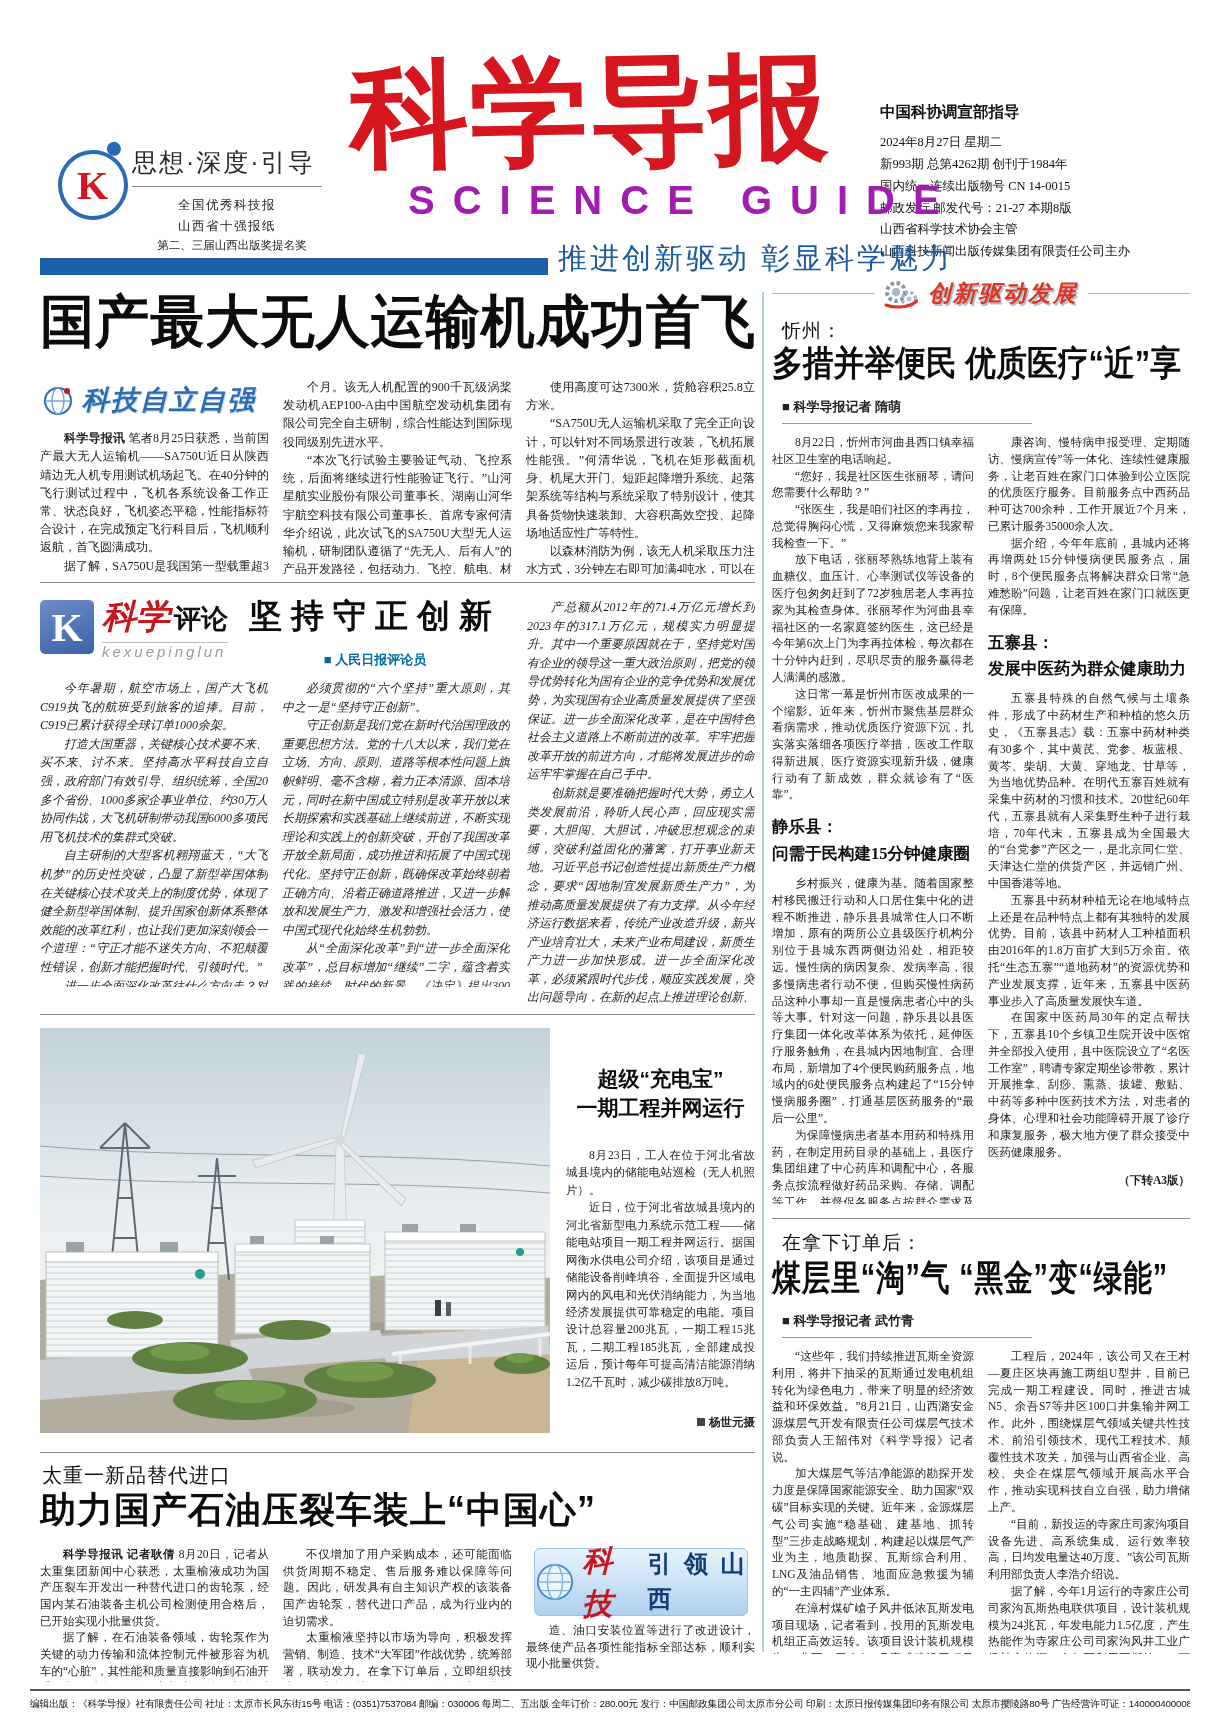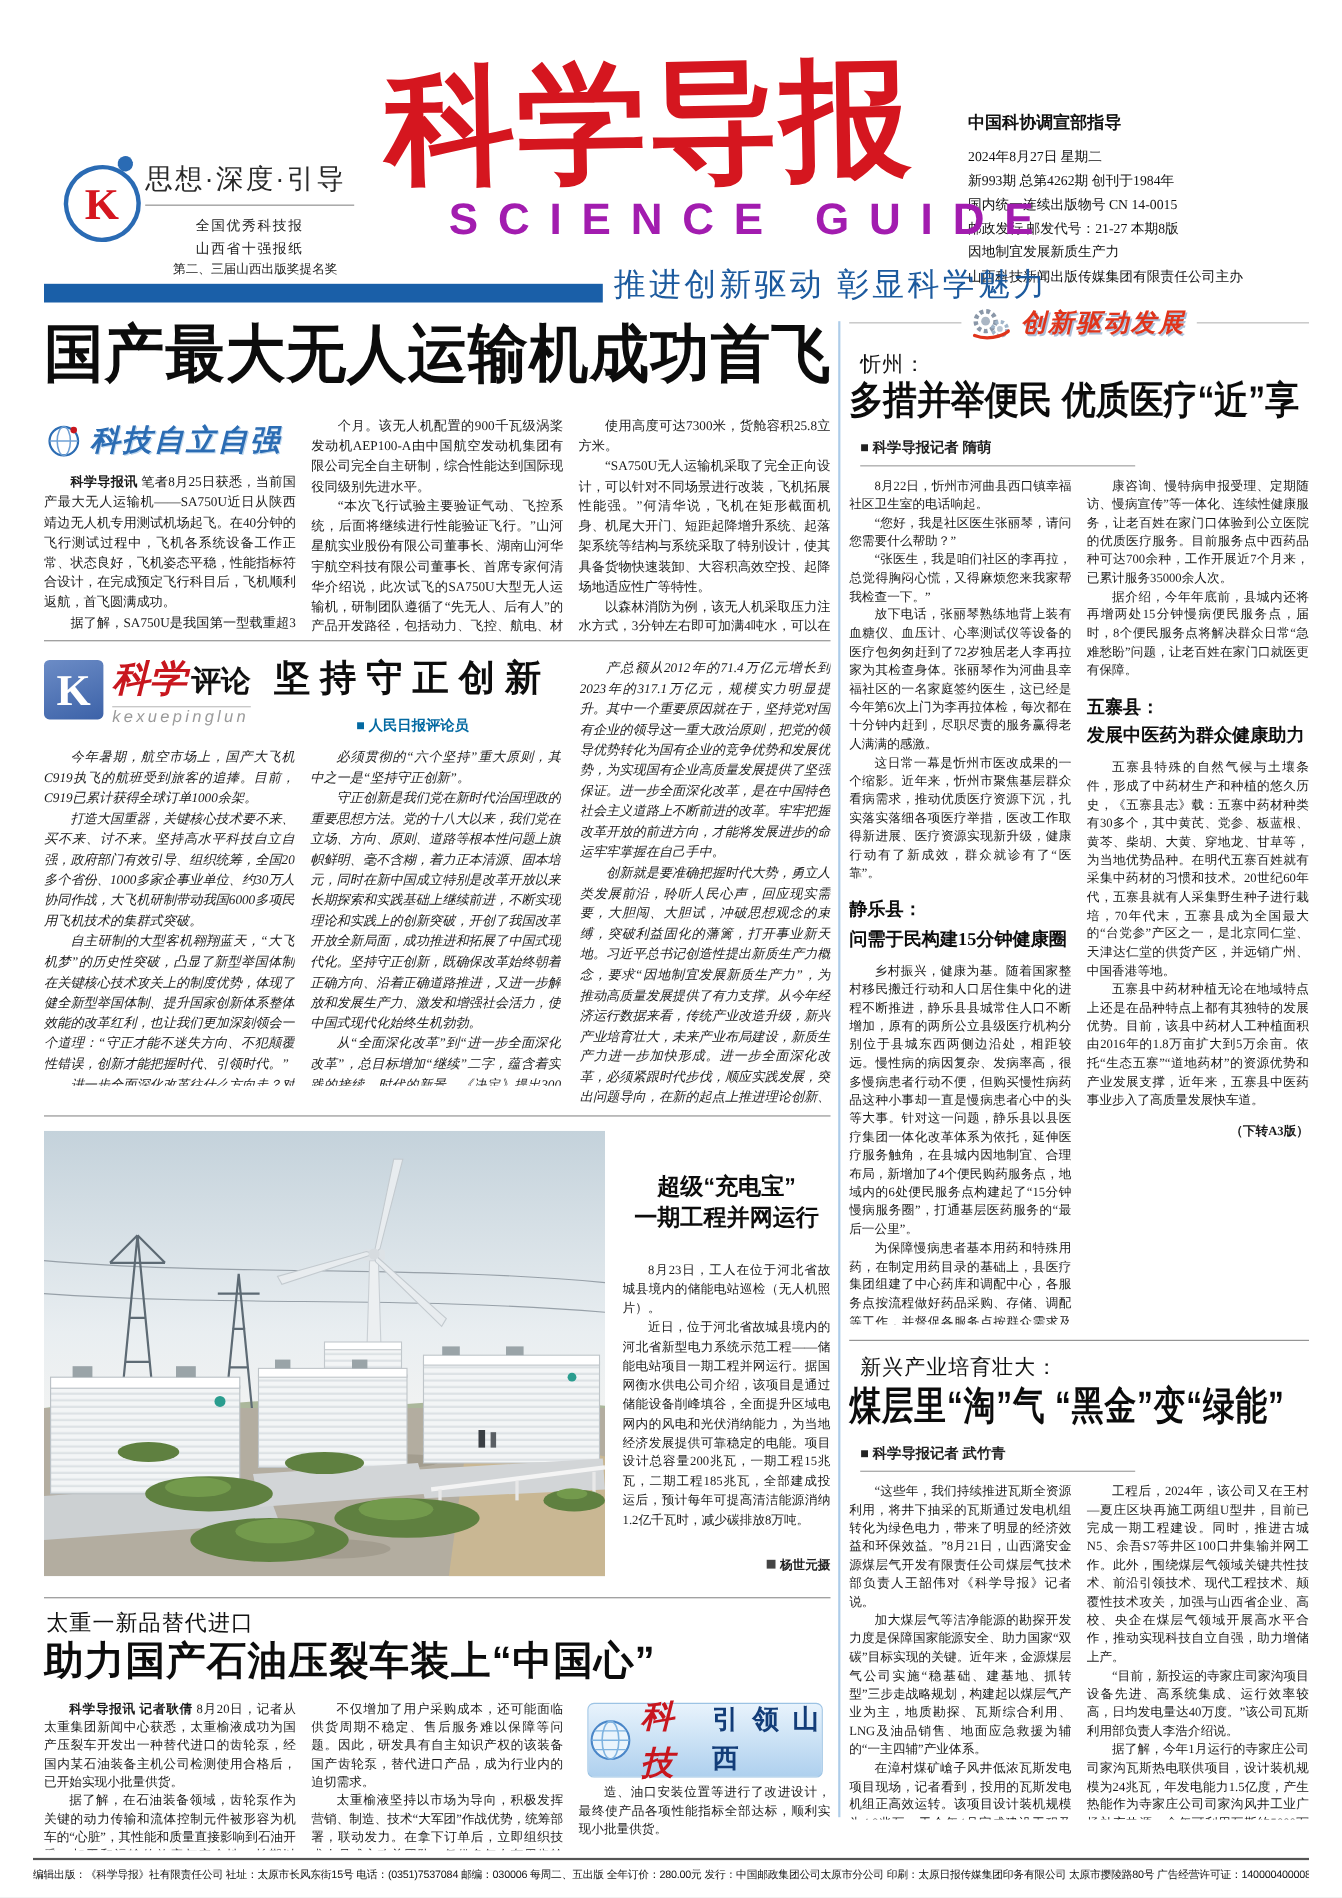--- a/index.html
+++ b/index.html
@@ -112,21 +112,21 @@
   <div class="abs mast-en" style="left:408px;top:178px;">SCIENCE GUIDE</div>
   <div class="abs mast-title" style="left:300px;top:54px;width:580px;">科学导报</div>
 
   <div class="abs mast-right" style="left:880px;top:98px;">
     <div class="guide">中国科协调宣部指导</div>
     <div class="serif paras" style="line-height:1.75;">
         <p>2024年8月27日 星期二</p>
         <p>新993期 总第4262期 创刊于1984年</p>
         <p>国内统一连续出版物号 CN 14-0015</p>
         <p>邮政发行 邮发代号：21-27 本期8版</p>
-        <p>因地制宜发展新质生产力</p>
+        <p>山西省科学技术协会主管</p>
         <p>山西科技新闻出版传媒集团有限责任公司主办</p>
       </div>
   </div>
 
   <div class="abs blue-bar" style="left:40px;top:258px;"></div>
   <div class="abs slogan-main" style="left:558px;top:239px;">推进创新驱动 彰显科学魅力</div>
 
   <div class="abs vline-blue" style="left:762px;top:292px;height:1360px;"></div>
 
   <div class="abs lead-headline" style="left:40px;top:284px;">国产最大无人运输机成功首飞</div>
@@ -381,28 +381,29 @@
     <div class="col rt-body">
       <div class="paras">
           <p>康咨询、慢特病申报受理、定期随访、慢病宣传”等一体化、连续性健康服务，让老百姓在家门口体验到公立医院的优质医疗服务。目前服务点中西药品种可达700余种，工作开展近7个月来，已累计服务35000余人次。</p>
           <p>据介绍，今年年底前，县城内还将再增两处15分钟慢病便民服务点，届时，8个便民服务点将解决群众日常“急难愁盼”问题，让老百姓在家门口就医更有保障。</p>
         </div>
       <div class="subhead">五寨县：</div>
       <div class="subhead2">发展中医药为群众健康助力</div>
       <div class="paras">
           <p>五寨县特殊的自然气候与土壤条件，形成了中药材生产和种植的悠久历史，《五寨县志》载：五寨中药材种类有30多个，其中黄芪、党参、板蓝根、黄芩、柴胡、大黄、穿地龙、甘草等，为当地优势品种。在明代五寨百姓就有采集中药材的习惯和技术。20世纪60年代，五寨县就有人采集野生种子进行栽培，70年代末，五寨县成为全国最大的“台党参”产区之一，是北京同仁堂、天津达仁堂的供货产区，并远销广州、中国香港等地。</p>
           <p>五寨县中药材种植无论在地域特点上还是在品种特点上都有其独特的发展优势。目前，该县中药材人工种植面积由2016年的1.8万亩扩大到5万余亩。依托“生态五寨”“道地药材”的资源优势和产业发展支撑，近年来，五寨县中医药事业步入了高质量发展快车道。</p>
+          <p>在国家中医药局30年的定点帮扶下，五寨县10个乡镇卫生院开设中医馆并全部投入使用，县中医院设立了“名医工作室”，聘请专家定期坐诊带教，累计开展推拿、刮痧、熏蒸、拔罐、敷贴、中药等多种中医药技术方法，对患者的身体、心理和社会功能障碍开展了诊疗和康复服务，极大地方便了群众接受中医药健康服务。</p>
         </div>
       <p class="jump">（下转A3版）</p>
     </div>
   </div>
 
   <div class="abs hrule" style="left:772px;top:1218px;width:418px;"></div>
 
-  <div class="abs rt-kicker" style="left:782px;top:1230px;">新兴产业培育壮大：</div>
+  <div class="abs rt-kicker" style="left:782px;top:1230px;">在拿下订单后：</div>
   <div class="abs jr-headline" style="left:772px;top:1254px;">煤层里“淘”气 “黑金”变“绿能”</div>
   <div class="abs byline-row" style="left:782px;top:1312px;width:250px;">■ 科学导报记者 武竹青</div>
 
   <div class="abs cols" style="left:772px;top:1348px;width:418px;height:306px;">
     <div class="col rt-body paras">
         <p>“这些年，我们持续推进瓦斯全资源利用，将井下抽采的瓦斯通过发电机组转化为绿色电力，带来了明显的经济效益和环保效益。”8月21日，山西潞安金源煤层气开发有限责任公司煤层气技术部负责人王韶伟对《科学导报》记者说。</p>
         <p>加大煤层气等洁净能源的勘探开发力度是保障国家能源安全、助力国家“双碳”目标实现的关键。近年来，金源煤层气公司实施“稳基础、建基地、抓转型”三步走战略规划，构建起以煤层气产业为主，地质勘探、瓦斯综合利用、LNG及油品销售、地面应急救援为辅的“一主四辅”产业体系。</p>
         <p>在漳村煤矿嵢子风井低浓瓦斯发电项目现场，记者看到，投用的瓦斯发电机组正高效运转。该项目设计装机规模为4.8兆瓦，于今年4月完成建设工程及全系统调试工作，全年可利用瓦斯约900万方。</p>
       </div>
     <div class="col rt-body paras">

